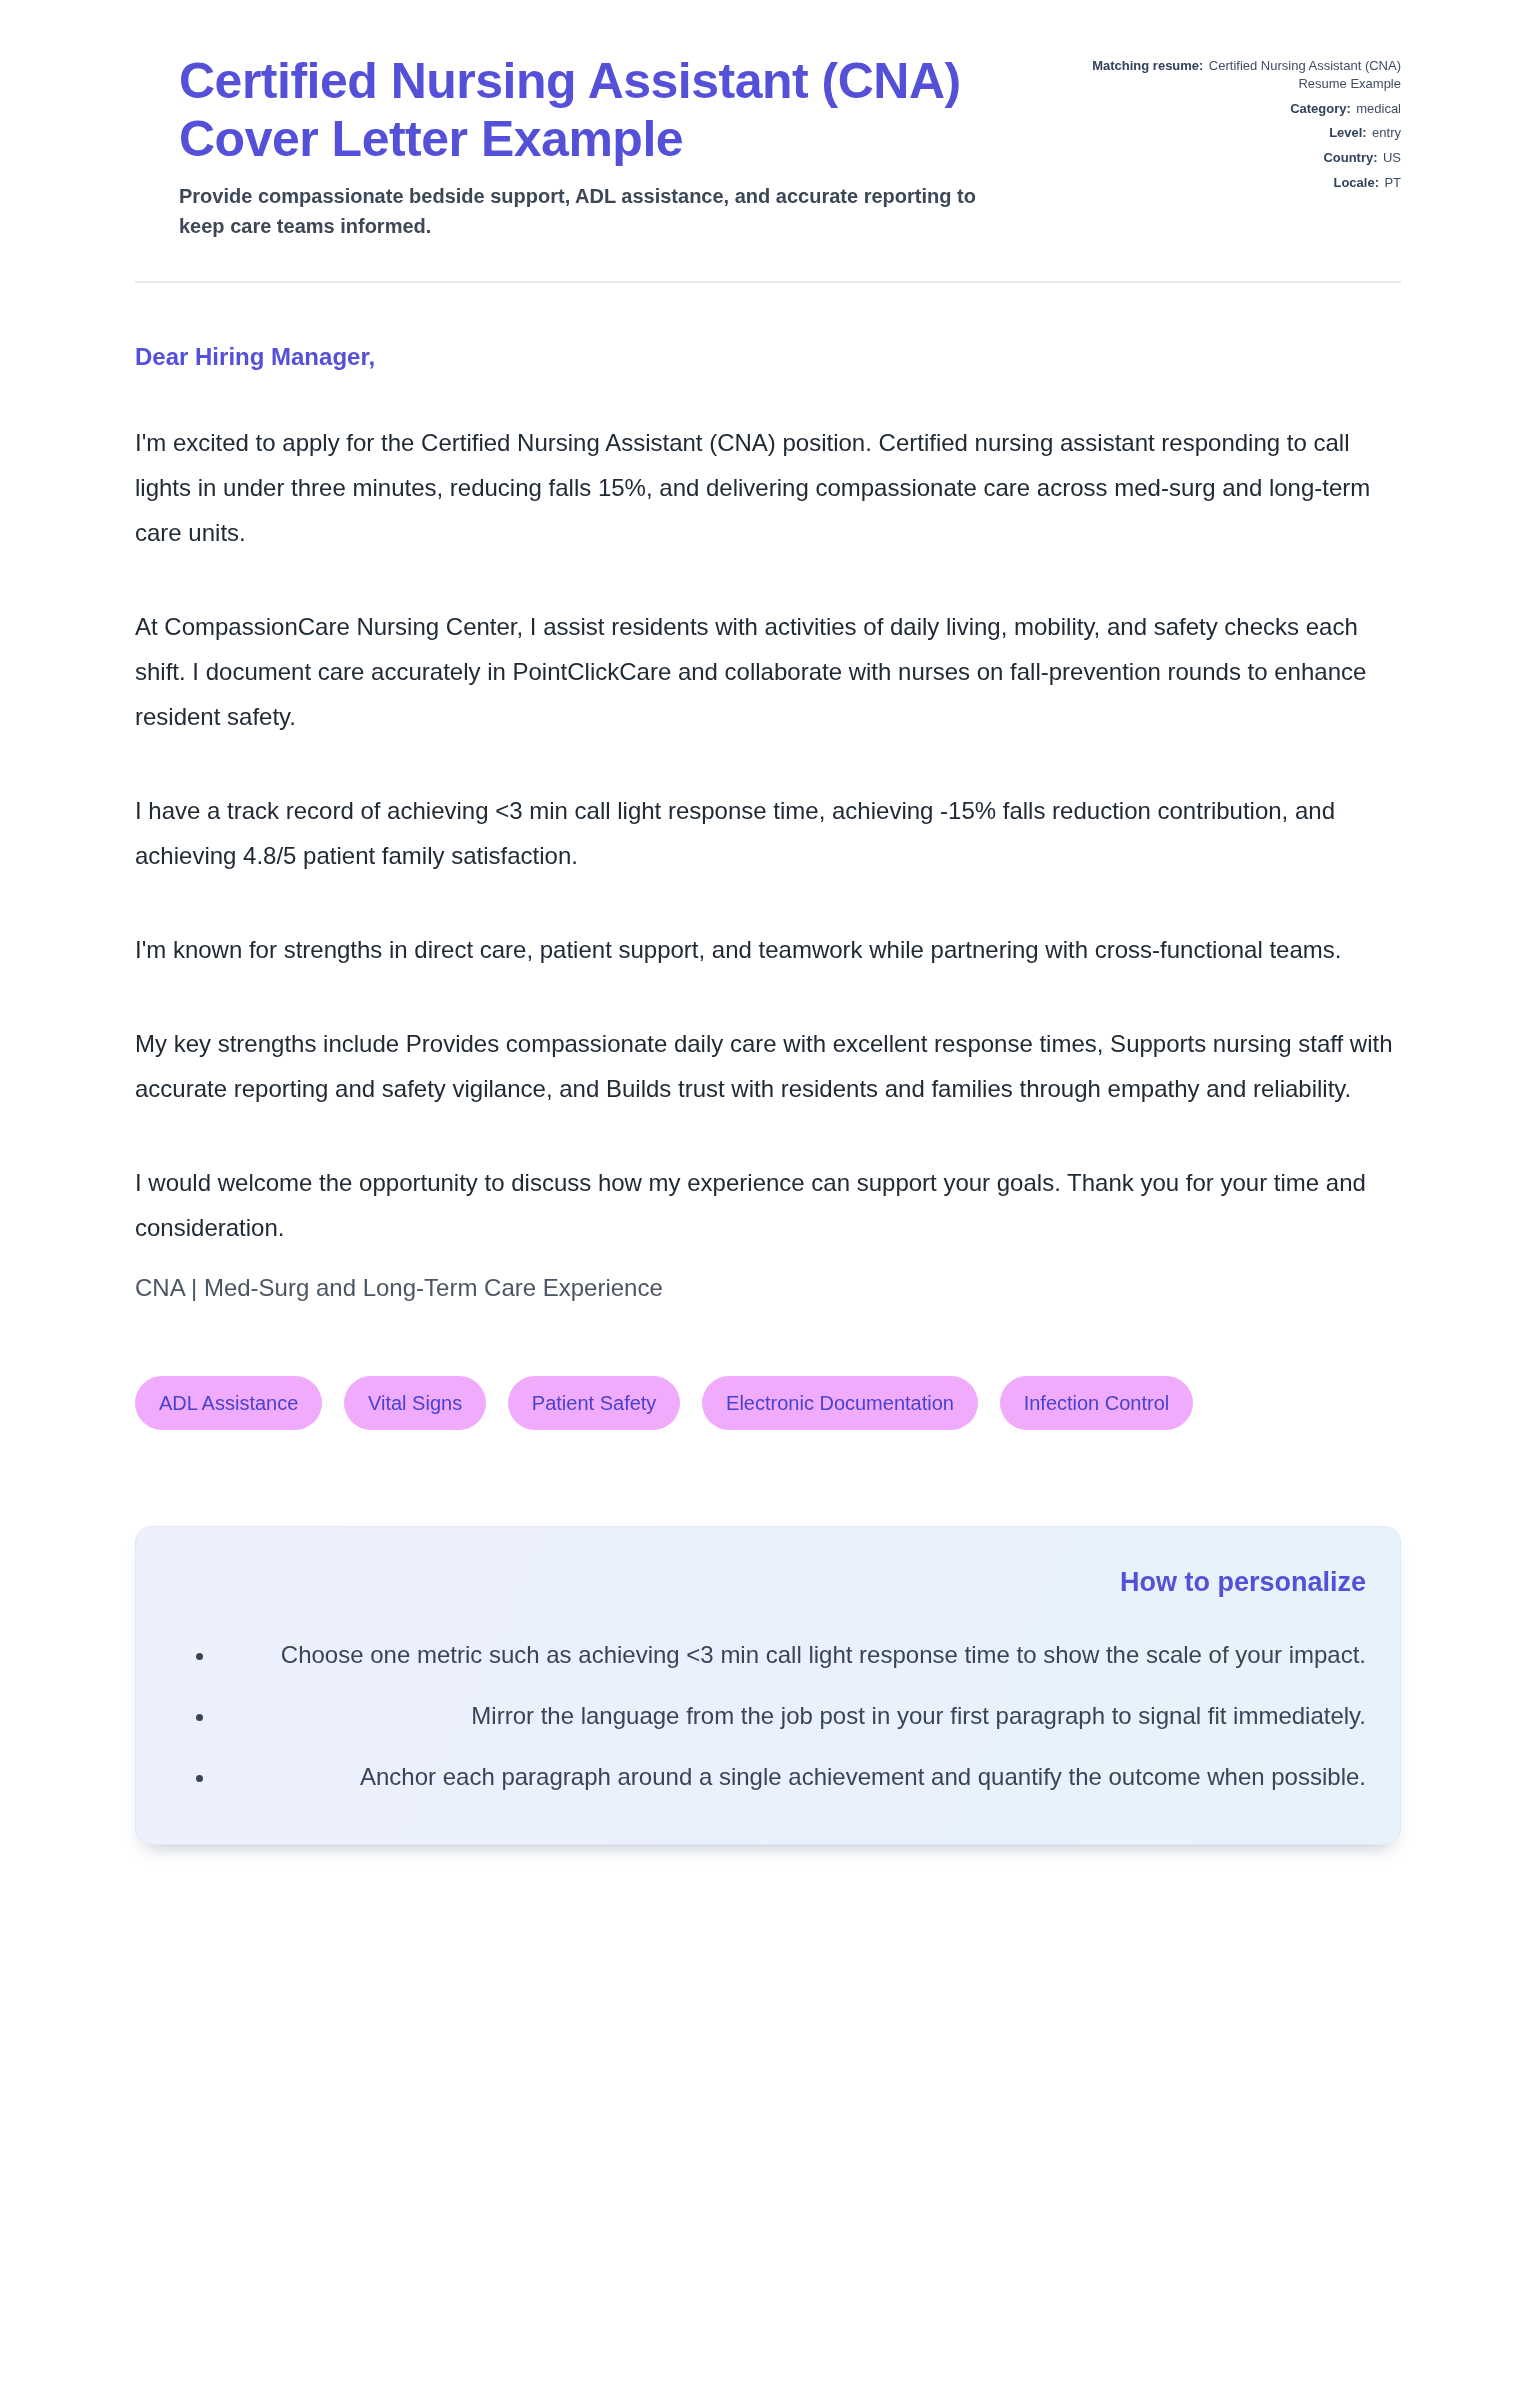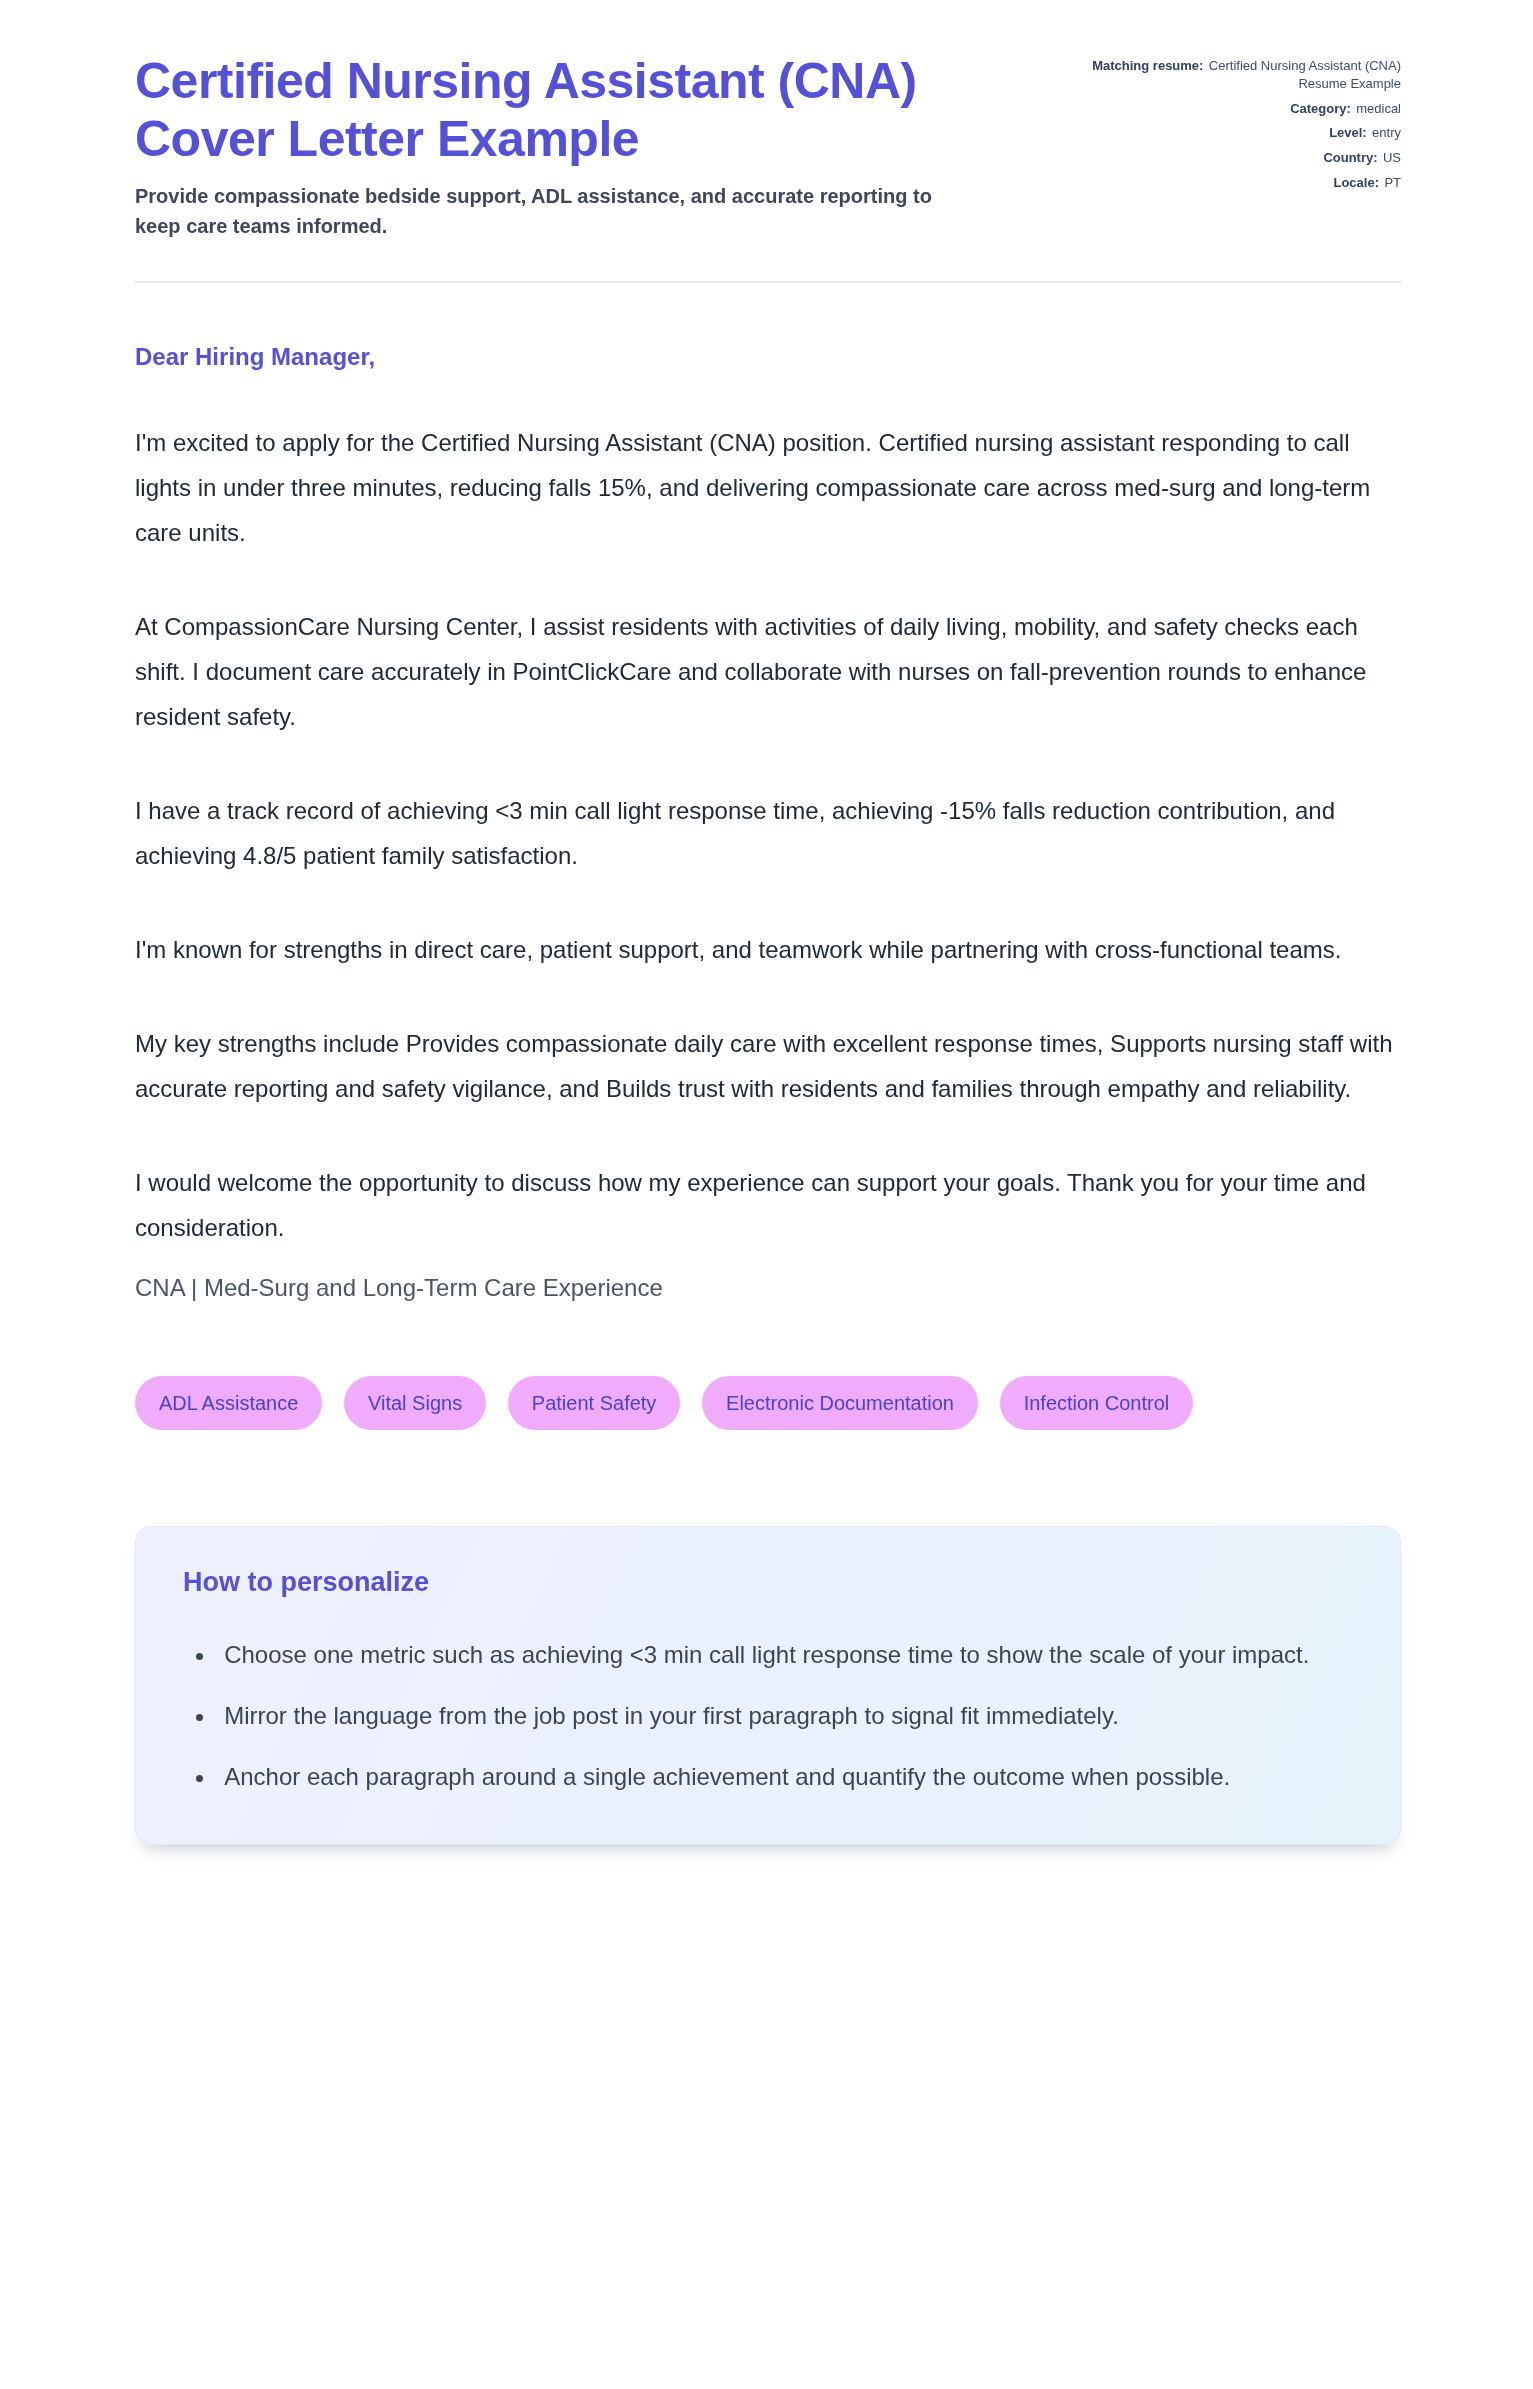--- a/index.html
+++ b/index.html
@@ -18,21 +18,21 @@
     font-family:"Liberation Sans", sans-serif;
     color:var(--body-text);
     overflow:hidden;
   }
   .page{
     width:1534px;
     padding:52px 133px 0 135px;
   }
   .header-row{
     display:flex;
-    justify-content:space-between;
+    justify-content:flex-end;
     align-items:flex-start;
   }
   .title-block{
     max-width:911px;
   }
   .page-title{
     margin:0 0 14.4px 0;
     font-size:50px;
     line-height:1.16;
     font-weight:bold;
@@ -105,20 +105,21 @@
     border-radius:901px;
     white-space:nowrap;
   }
   .personalize-card{
     margin-top:96px;
     border-radius:16px;
     background:linear-gradient(115deg,#eef0fd 0%,#e9f1fc 55%,#e6f3fb 100%);
     border:0.9px solid #e4e8f6;
     box-shadow:0 10.8px 18px -10.8px rgba(100,116,139,0.45);
     padding:40px 34px 45px 47px;
+    text-align:right;
   }
   .personalize-heading{
     margin:0;
     font-size:27px;
     font-weight:bold;
     color:var(--accent);
   }
   .personalize-list{
     margin:34px 0 0 0;
     padding-left:34px;

